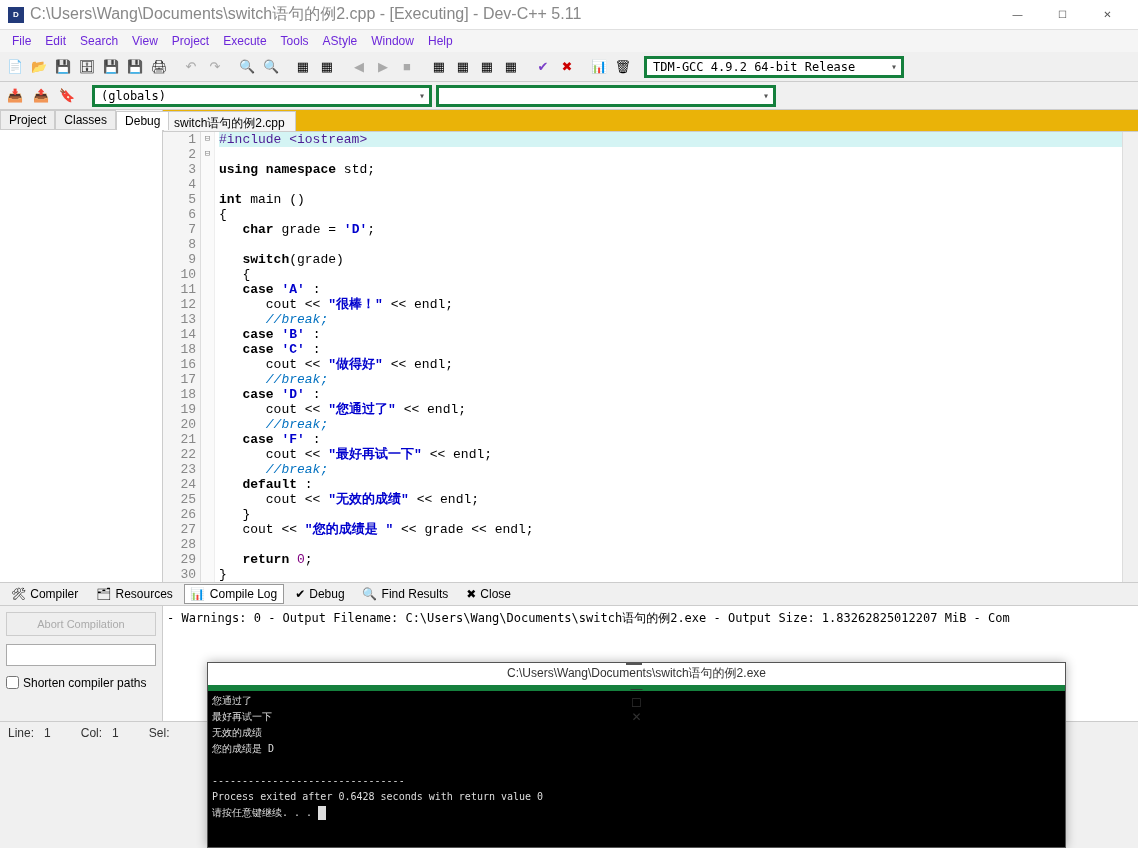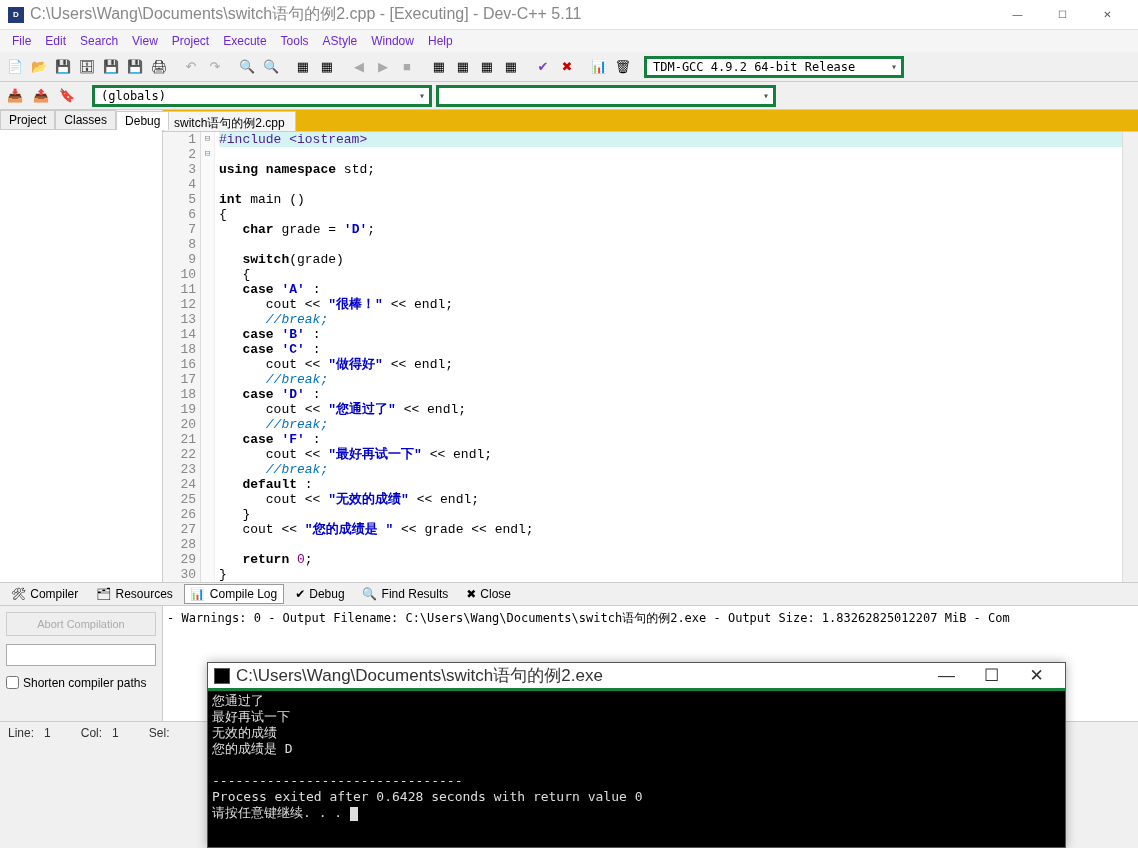--- a/index.html
+++ b/index.html
@@ -39,24 +39,24 @@
 .btab { display: flex; align-items: center; gap: 4px; padding: 2px 6px; border: 1px solid transparent;}
 .btab.active { border: 1px solid #999; background: #fff; }
 .bottom { display: flex; height: 115px; }
 .bleft { width: 163px; padding: 6px; border-right: 1px solid #ccc; }
 .abortbtn { width: 100%; height: 24px; border: 1px solid #ccc; background: #eee; color: #aaa; font-size: 11px; }
 .bedit { width: 100%; height: 22px; border: 1px solid #aaa; margin-top: 8px; background:#fff;}
 .chk { margin-top: 10px; font-size: 12px; display:flex; align-items:flex-start; gap:4px;}
 .bout { flex: 1; font-family: Consolas, monospace; font-size: 12px; padding: 4px; background: #fff; overflow: hidden; position:relative;}
 .statusbar { height: 22px; border-top: 1px solid #ccc; display: flex; align-items: center; padding: 0 8px; gap: 30px; font-size: 12px; color: #333; background:#f0f0f0;}
 .console { position: absolute; left: 207px; top: 662px; width: 859px; height: 186px; background: #000; border: 1px solid #555; box-shadow: 0 0 10px rgba(0,0,0,0.3);}
-.console .ctitle { height: 28px; background: #fff; display: flex; align-items: center; padding: 0 6px; color: #333; font-size: 17px; border-bottom:3px solid #15803d;}
+.console .ctitle { height: 28px; background: #fff; display: flex; align-items: center; padding: 0 6px; color: #333; font-size: 12px; border-bottom:6px solid #15803d;flex-direction:column;}
 .console .ctitle .cicon { width:16px; height:16px; margin-right:6px; background:#000; border:1px solid #555;}
 .console .ctitle .ctxt { flex: 1; }
-.console .cbody { color: #ddd; font-family: "NSimSun","SimSun", Consolas, monospace; font-size: 13px; padding: 2px 4px; line-height: 16px; white-space: pre; }
+.console .cbody { color: #ddd; font-family: "NSimSun","SimSun", Consolas, monospace; font-size: 10px; padding: 2px 4px; line-height: 16px; white-space: pre; }
 .console .winbtn { width: 45px; height: 28px; display:flex; align-items:center; justify-content:center; color:#333;}
 .cursor { display:inline-block; width:8px; height:14px; background:#ddd; vertical-align:middle;}
 .scrollv { width:16px; background:#f0f0f0; border-left:1px solid #ddd;}
 </style>
 </head>
 <body>
 
 <div class="titlebar">
   <span class="icon">D</span>
   <span class="title">C:\Users\Wang\Documents\switch语句的例2.cpp - [Executing] - Dev-C++ 5.11</span>

